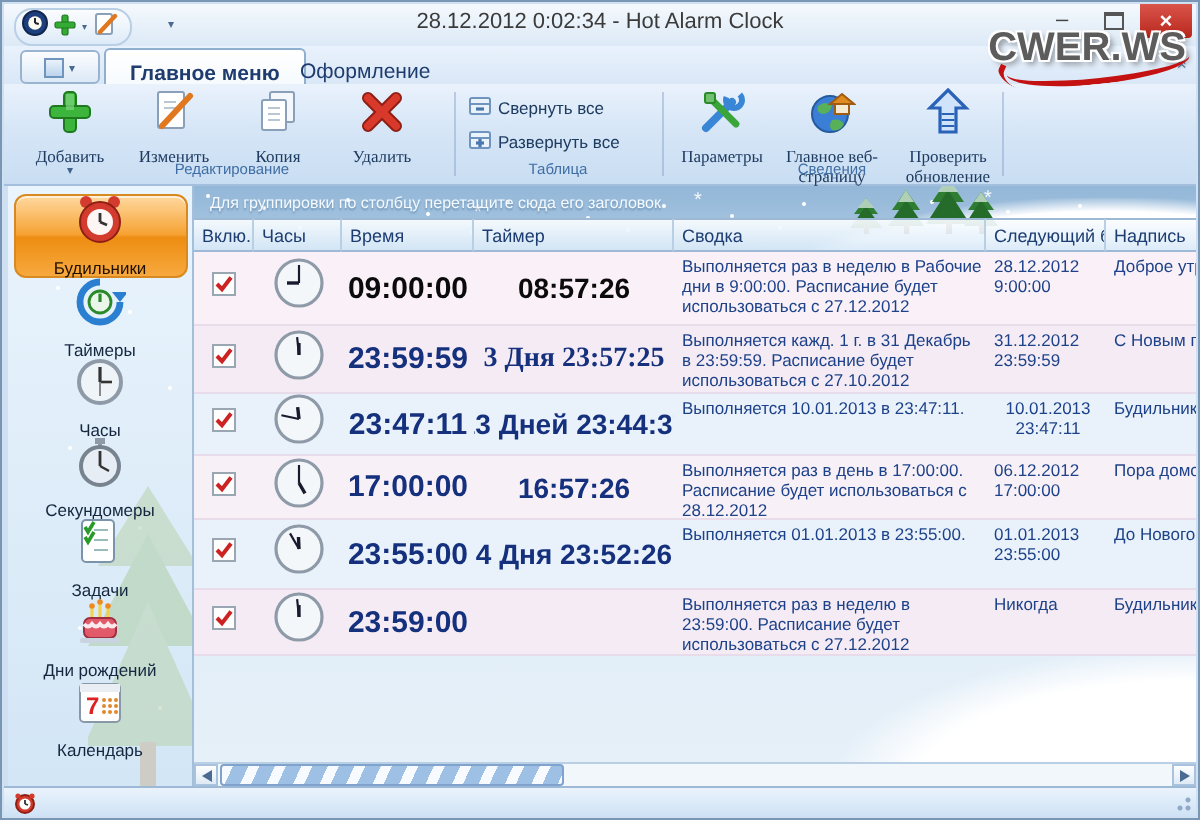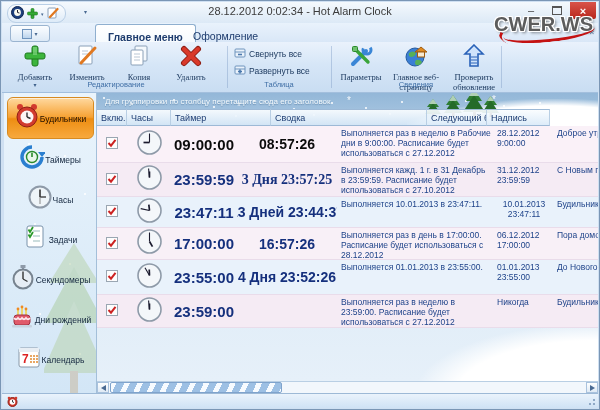--- a/index.html
+++ b/index.html
@@ -14,21 +14,21 @@
   #winbtns{position:absolute;right:2px;top:0;display:flex;}
   .wbtn{width:26px;height:16px;display:flex;align-items:center;justify-content:center;font-size:11px;color:#444;}
   #btn-close{background:linear-gradient(#d9544a,#b8271c);color:#fff;font-weight:bold;border-radius:0 0 2px 2px;height:17px;}
   #btn-max i{display:block;width:8px;height:6px;border:1px solid #555;border-top:2px solid #555;}
 
   
   #tabrow{position:absolute;left:1px;top:22px;width:596px;height:19px;background:linear-gradient(#e9f2fc,#d9e7f7);}
   #appbtn{position:absolute;left:8px;top:2px;width:38px;height:15px;border:1px solid #9ab4d0;border-radius:3px;background:linear-gradient(#fbfdff,#dce9f6);display:flex;align-items:center;justify-content:center;gap:2px;}
   #appbtn .pane{width:8px;height:8px;border:1px solid #6f94bd;background:linear-gradient(#eaf2fb,#bcd4ec);}
   #appbtn .car{font-size:6px;color:#4a6a92;}
-  .tab{position:absolute;top:1px;height:17px;line-height:17px;padding:4px 12px;font-size:10.5px;color:#1e3c6e;margin-left:43px;}
+  .tab{position:absolute;top:1px;height:17px;line-height:17px;padding:4px 12px;font-size:10.5px;color:#1e3c6e;}
   #tab-main{left:50px;background:linear-gradient(#ffffff,#f2f8fd);border:1px solid #8fafcf;border-bottom:none;border-radius:3px 3px 0 0;font-weight:bold;}
   #tab-look{left:136px;}
   #ribbon-min{position:absolute;right:4px;top:4px;font-size:9px;color:#5a7ca6;transform:rotate(90deg);}
   
   #watermark{position:absolute;right:6px;top:12px;font-size:20px;font-weight:bold;letter-spacing:0;color:#5c5c5c;text-shadow:-1px -1px 0 #fff,1px -1px 0 #fff,-1px 1px 0 #fff,1px 1px 0 #fff,2px 2px 3px rgba(0,0,0,.45);z-index:40;}
   #wm-swoosh{position:absolute;right:4px;top:22px;width:92px;height:16px;border-bottom:3px solid #c41212;border-radius:50%;transform:rotate(-6deg);z-index:41;}
   #wm-tail{position:absolute;right:84px;top:34px;width:14px;height:8px;border-left:3px solid #c41212;border-radius:0 0 0 70%;transform:rotate(25deg);z-index:41;}
 
   
   #ribbon{position:absolute;left:1px;top:41px;width:596px;height:51px;background:linear-gradient(#eaf2fc,#d6e6f7 45%,#c9ddf2);border-bottom:1px solid #a3bfdd;box-sizing:border-box;}
@@ -37,21 +37,21 @@
   .gcaption{position:absolute;left:0;right:4px;bottom:0;height:11px;text-align:center;font-size:7.5px;color:#3f6ea5;}
   .rbtn{position:absolute;top:1px;display:flex;flex-direction:column;align-items:center;border-radius:3px;}
   .rbtn .lbl{font-size:8.5px;color:#1e3b60;text-align:center;line-height:1.15;margin-top:1px;white-space:pre-line;font-family:Liberation Serif, serif;}
   .rbtn .drop{font-size:6px;color:#3f618c;line-height:5px;}
   .sbtn{position:absolute;display:flex;align-items:center;gap:3px;font-size:8.5px;color:#1e3b60;}
 
   
   #sidebar{position:absolute;left:3px;top:92px;width:93px;height:300px;background:linear-gradient(#eaf4fc,#d3e6f6);border-right:1px solid #a3bfd9;box-sizing:border-box;overflow:hidden;}
   #side-deco{position:absolute;right:-8px;top:150px;opacity:.55;}
   #side-flakes{position:absolute;left:10px;top:10px;width:2px;height:2px;border-radius:50%;background:#fff;box-shadow:30px 6px 0 #fff,60px 14px 0 #fff,14px 40px 0 #fff,50px 52px 0 #fff,70px 90px 0 #fff,20px 120px 0 #fff,55px 160px 0 #fff,25px 210px 0 #fff,65px 250px 0 #fff;}
-  .navitem{position:relative;width:85px;margin:0 auto;height:40px;display:flex;flex-direction:row;align-items:center;justify-content:center;border-radius:6px;}
+  .navitem{position:relative;width:85px;margin:0 auto;height:40px;display:flex;flex-direction:column;align-items:center;justify-content:center;border-radius:6px;}
   .navitem.selected{background:linear-gradient(#ffd9a0,#f6a233 48%,#ee8d12 52%,#f7a93e);border:1px solid #d88a20;box-shadow:inset 0 1px 0 rgba(255,255,255,.6);}
   .navitem .nlabel{font-size:8.5px;color:#14273f;margin-top:1px;}
   .navitem.selected .nlabel{color:#201000;}
 
   #content{position:absolute;left:96px;top:92px;width:501px;height:300px;overflow:hidden;background:#e4eef8;}
   #scene{position:absolute;left:0;top:0;width:501px;height:288px;background:linear-gradient(#93b7d8,#bcd5ea 18%,#dcebf7 45%,#e6f0f9);}
   #snow-hill-top{position:absolute;left:300px;top:6px;width:260px;height:44px;background:radial-gradient(ellipse at 60% 100%,#ffffff 60%,rgba(255,255,255,0) 72%);}
   #snow-line{position:absolute;left:310px;top:18px;width:200px;height:16px;background:radial-gradient(ellipse at 50% 100%,#fff 60%,rgba(255,255,255,0) 75%);}
   #snow-hill-bottom{position:absolute;left:320px;top:232px;width:220px;height:70px;background:radial-gradient(ellipse at 80% 100%,#ffffff 55%,rgba(255,255,255,0) 72%);}
   #flakes{position:absolute;left:6px;top:4px;width:2px;height:2px;border-radius:50%;background:#fff;box-shadow:28px 6px 0 #fff,70px 2px 0 #fff,110px 9px 0 #fff,150px 3px 0 #fff,190px 11px 0 #fff,228px 5px 0 #fff,262px 10px 0 #fff,298px 4px 0 #fff,330px 9px 0 #fff,362px 3px 0 #fff,400px 8px 0 #fff,436px 5px 0 #fff,470px 10px 0 #fff,46px 16px 0 #fff,132px 18px 0 #fff,210px 17px 0 #fff,286px 16px 0 #fff,352px 15px 0 #fff,418px 16px 0 #fff;}
@@ -268,38 +268,38 @@
           <span><svg width="26" height="26">
               <circle cx="13" cy="13" r="10.5" fill="#eef4f8" stroke="#8e9aa8" stroke-width="2"></circle>
               <line x1="13" y1="13" x2="13" y2="5.5" stroke="#333" stroke-width="1.6"></line>
               <line x1="13" y1="13" x2="19" y2="13" stroke="#333" stroke-width="1.3"></line>
               <line x1="13" y1="13" x2="13" y2="20" stroke="#888" stroke-width="1"></line>
             </svg></span>
           <div class="nlabel">Часы</div>
         </div>
         <div class="navitem">
           <span><svg width="26" height="26">
+              <rect x="10.5" y="1" width="5" height="3" fill="#8e9aa8"></rect>
+              <rect x="12" y="3" width="2" height="3" fill="#8e9aa8"></rect>
+              <circle cx="13" cy="15" r="9.5" fill="#e6edf4" stroke="#77838f" stroke-width="2"></circle>
+              <line x1="13" y1="15" x2="13" y2="7.5" stroke="#333" stroke-width="1.4"></line>
+              <line x1="13" y1="15" x2="17.5" y2="17.5" stroke="#333" stroke-width="1.2"></line>
+            </svg></span>
+          <div class="nlabel">Секундомеры</div>
+        </div>
+        <div class="navitem">
+          <span><svg width="26" height="26">
               <rect x="4" y="2" width="16" height="21" rx="2" fill="#fff" stroke="#7b93ab"></rect>
               <line x1="10" y1="7" x2="17" y2="7" stroke="#9bb"></line>
               <line x1="10" y1="12" x2="17" y2="12" stroke="#9bb"></line>
               <line x1="10" y1="17" x2="17" y2="17" stroke="#9bb"></line>
               <polyline points="5.5,5.5 7,8 10,3" fill="none" stroke="#2a9a2a" stroke-width="1.8"></polyline>
               <polyline points="5.5,10.5 7,13 10,8" fill="none" stroke="#2a9a2a" stroke-width="1.8"></polyline>
             </svg></span>
           <div class="nlabel">Задачи</div>
-        </div>
-        <div class="navitem">
-          <span><svg width="26" height="26">
-              <rect x="10.5" y="1" width="5" height="3" fill="#8e9aa8"></rect>
-              <rect x="12" y="3" width="2" height="3" fill="#8e9aa8"></rect>
-              <circle cx="13" cy="15" r="9.5" fill="#e6edf4" stroke="#77838f" stroke-width="2"></circle>
-              <line x1="13" y1="15" x2="13" y2="7.5" stroke="#333" stroke-width="1.4"></line>
-              <line x1="13" y1="15" x2="17.5" y2="17.5" stroke="#333" stroke-width="1.2"></line>
-            </svg></span>
-          <div class="nlabel">Секундомеры</div>
         </div>
         <div class="navitem">
           <span><svg width="26" height="26">
               <line x1="9" y1="6" x2="9" y2="12" stroke="#f2d24a" stroke-width="1.6"></line>
               <line x1="13" y1="4" x2="13" y2="11" stroke="#f2d24a" stroke-width="1.6"></line>
               <line x1="17" y1="6" x2="17" y2="12" stroke="#f2d24a" stroke-width="1.6"></line>
               <circle cx="9" cy="5" r="1.4" fill="#f08a20"></circle>
               <circle cx="13" cy="3" r="1.4" fill="#f08a20"></circle>
               <circle cx="17" cy="5" r="1.4" fill="#f08a20"></circle>
               <rect x="5" y="11" width="16" height="10" rx="3" fill="#e05a6a" stroke="#a03040"></rect>
@@ -361,20 +361,21 @@
           <polygon points="8.5,0 15,9 2,9" fill="#2e7d32"></polygon>
           <polygon points="8.5,4 17,17 0,17" fill="#256b29"></polygon>
           <rect x="7.6" y="16" width="2.4" height="5" fill="#7a5a3a"></rect>
           <polygon points="8.5,0 12,5 5,5" fill="#e8f4ec" opacity=".7"></polygon>
         </svg>
     </div>
     <div id="grouphint">Для группировки по столбцу перетащите сюда его заголовок</div>
     <div id="thead">
         <div class="th" style="width: 30px;">Вклю...</div>
         <div class="th" style="width: 44px;">Часы</div>
+        <div class="th" style="width: 66px;">Время</div>
         <div class="th" style="width: 100px;">Таймер</div>
         <div class="th" style="width: 156px;">Сводка</div>
         <div class="th" style="width: 60px;">Следующий б...</div>
         <div class="th" style="width: 63px;">Надпись</div>
       </div>
     <div id="rows">
         <div class="tr r0" style="height: 37px; background: rgb(250, 241, 248);">
           <div class="td" style="width: 30px;">
             <span><svg width="12" height="12">
                 <rect x="0.5" y="0.5" width="11" height="11" fill="#fdfdfd" stroke="#9aa6b2"></rect>

